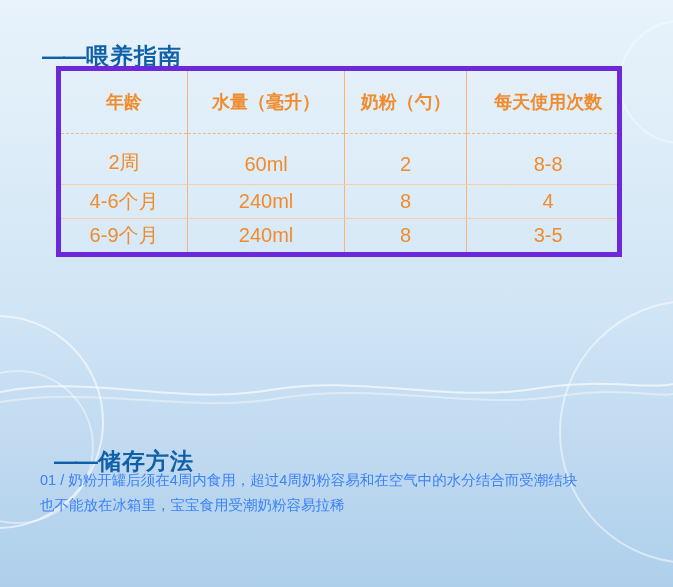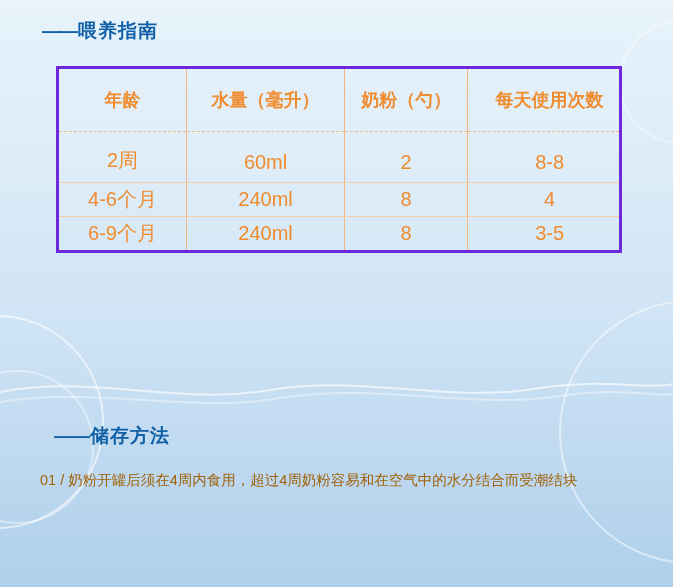--- a/index.html
+++ b/index.html
@@ -29,40 +29,41 @@
   .wave {
     position: absolute;
     left: 0; right: 0;
     top: 370px;
     height: 40px;
     pointer-events: none;
   }
 
   .section-title {
     position: absolute;
-    font-size: 19px;
+    font-size: 23px;
     font-weight: bold;
     color: #1060a8;
     letter-spacing: 1px;
     white-space: nowrap;
+    margin-top: 23px;
   }
   .section-title .dash {
     letter-spacing: -2px;
     margin-right: 2px;
   }
   #title-feeding { left: 42px; top: 18px; }
   #title-storage { left: 54px; top: 423px; }
 
   
   .table-wrap {
     position: absolute;
     left: 56px;
     top: 66px;
     width: 566px;
-    border: 3px solid #6d28d9;
+    border: 5px solid #6d28d9;
     box-sizing: border-box;
     background: rgba(255,255,255,0.06);
   }
   table {
     border-collapse: collapse;
     width: 100%;
     table-layout: fixed;
   }
   th, td {
     text-align: center;
@@ -97,21 +98,21 @@
 
   
   .notes {
     position: absolute;
     left: 40px;
     top: 468px;
     width: 600px;
   }
   .note-line {
     font-size: 14.5px;
-    color: #a16207;
+    color: #3b82f6;
     line-height: 25px;
     white-space: nowrap;
   }
 </style>
 </head>
 <body>
 
 <div class="bg-arc arc-a"></div>
 <div class="bg-arc arc-b"></div>
 <div class="bg-arc arc-c"></div>
@@ -158,13 +159,14 @@
     </tbody>
   </table>
 </div>
 
 <div class="section-title" id="title-storage">
   <span class="dash">——</span><span>储存方法</span>
 </div>
 
 <div class="notes">
   <div class="note-line">01 / 奶粉开罐后须在4周内食用，超过4周奶粉容易和在空气中的水分结合而受潮结块</div>
+  <div class="note-line">也不能放在冰箱里，宝宝食用受潮奶粉容易拉稀</div>
 </div>
 
 </body></html>

